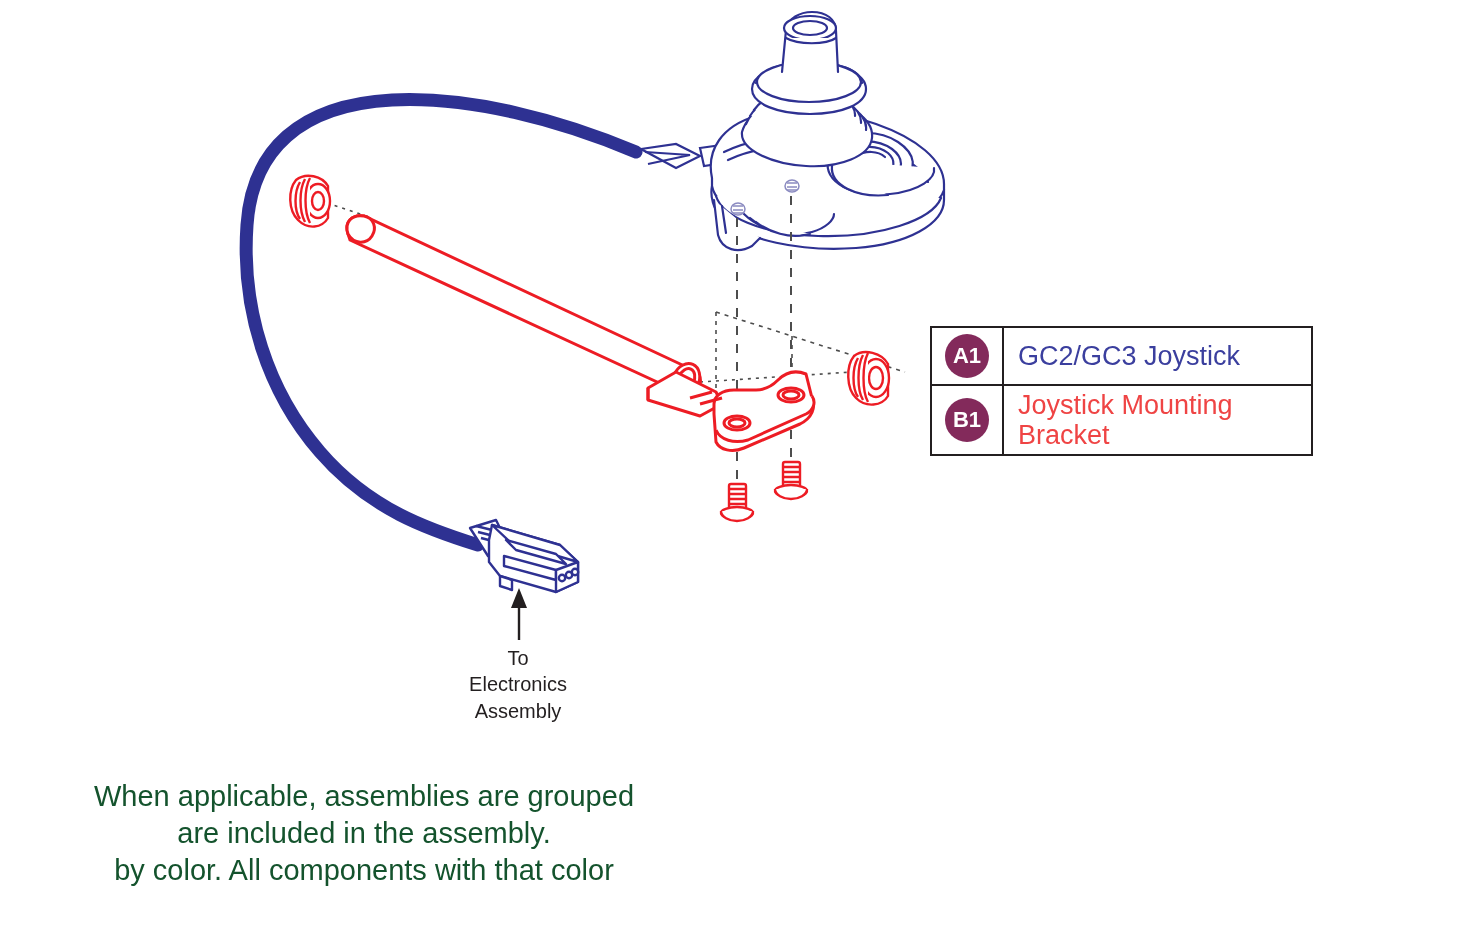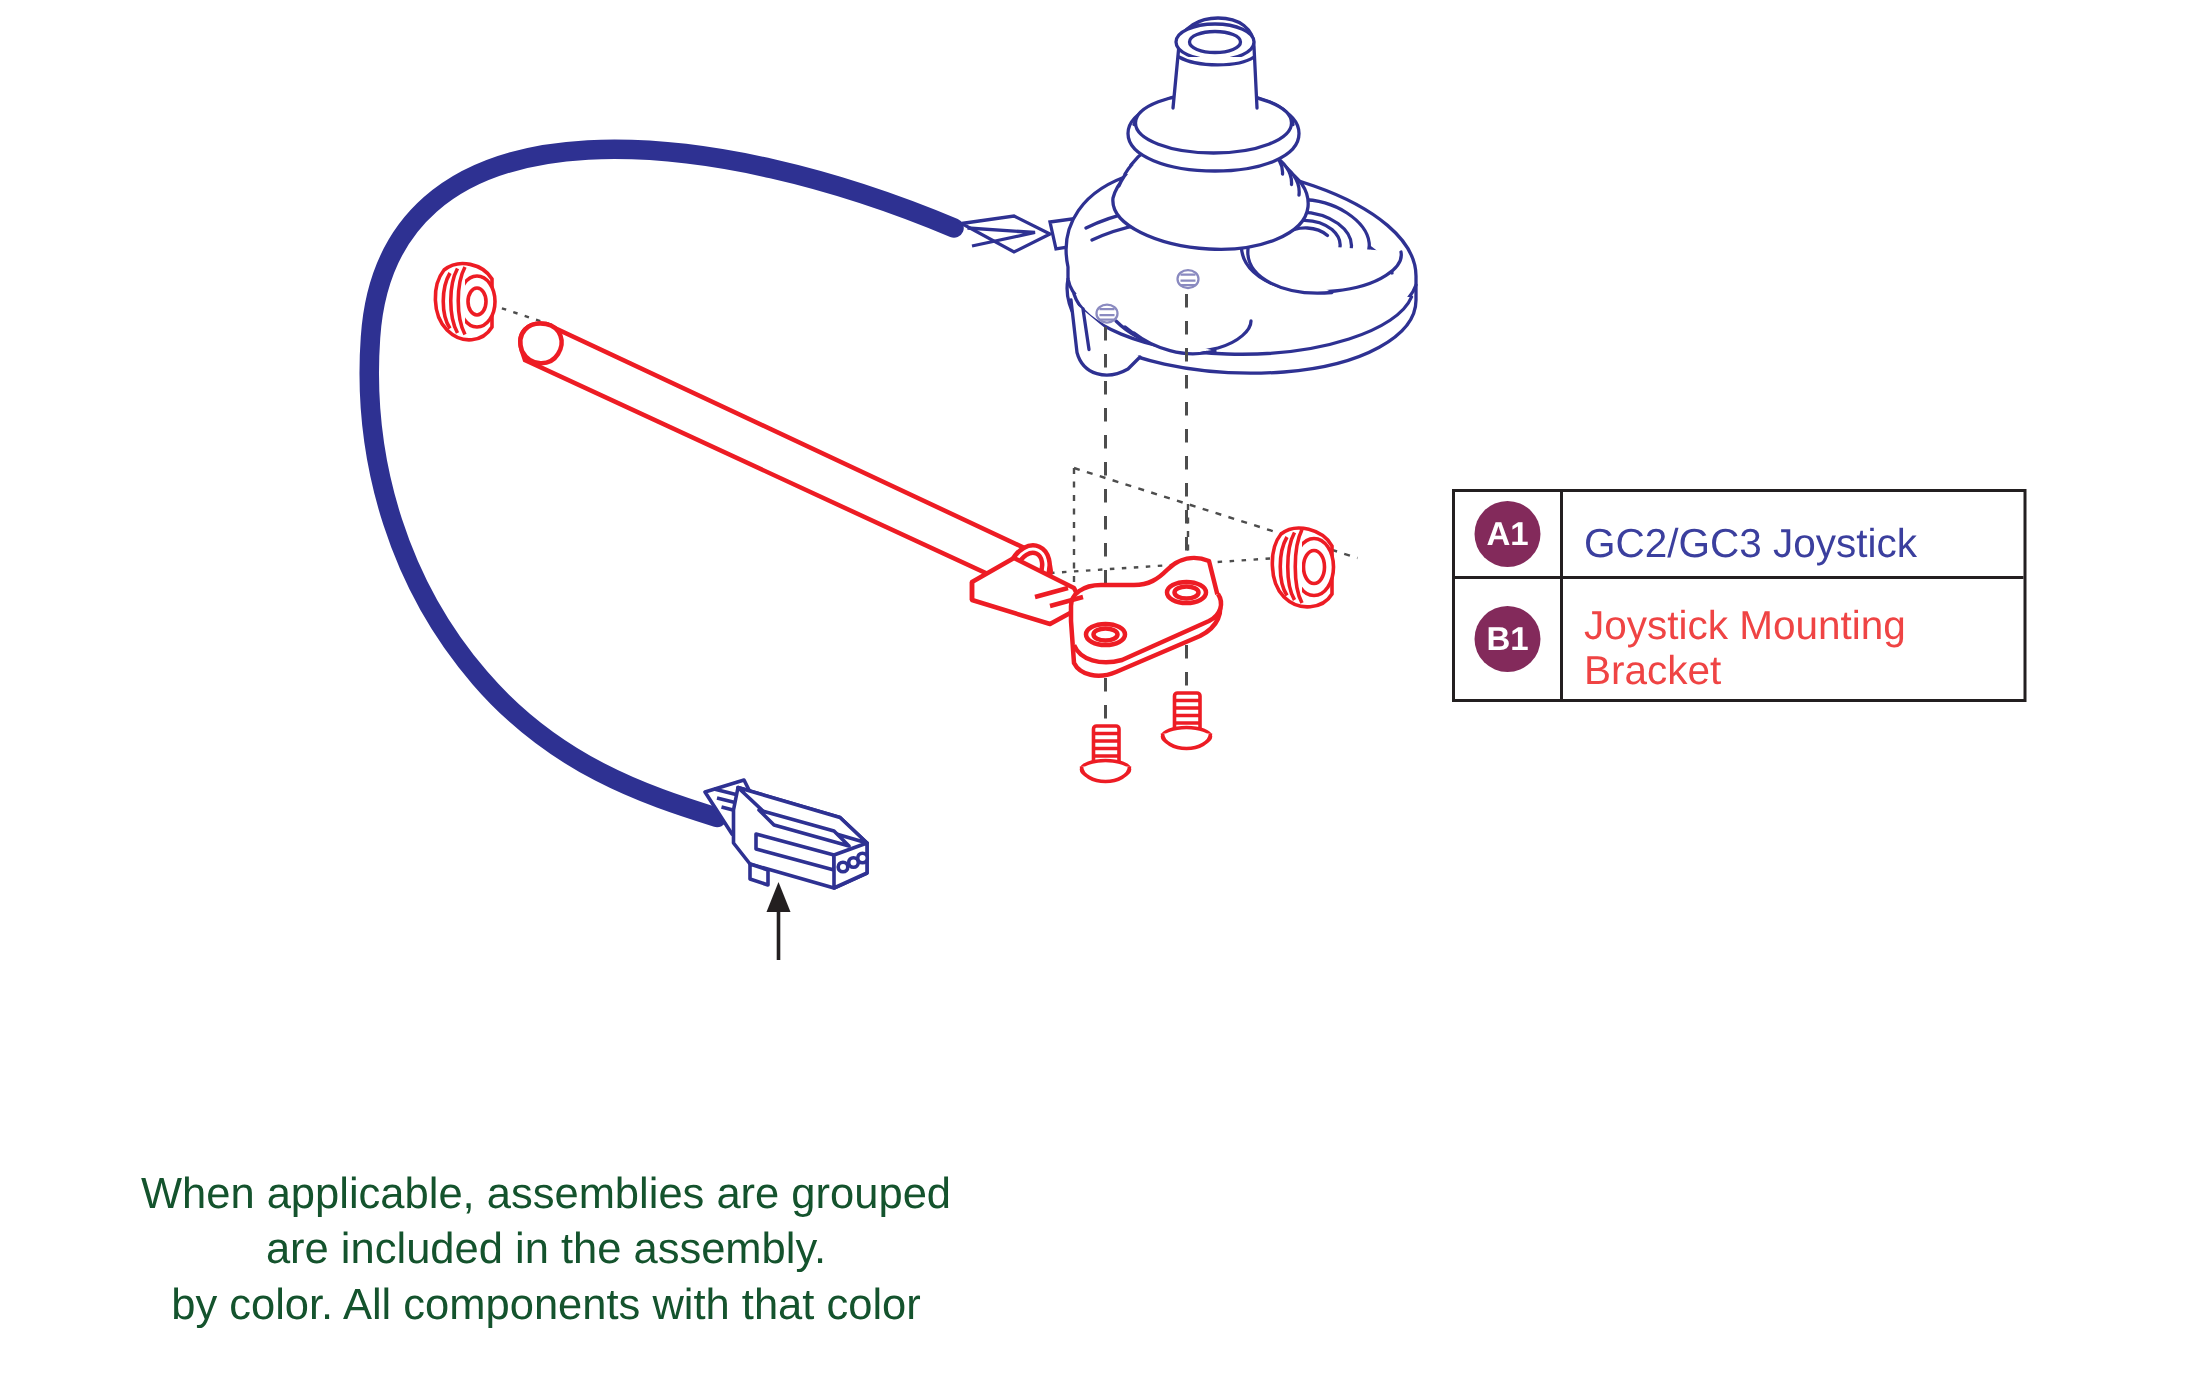--- a/index.html
+++ b/index.html
@@ -23,21 +23,21 @@
     position: absolute;
     left: 0;
     top: 0;
     width: 1464px;
     height: 925px;
   }
 
   
   .legend {
     position: absolute;
-    left: 968px;
+    left: 930px;
     top: 326px;
     width: 383px;
     border: 2px solid #231f20;
     background: #ffffff;
     border-collapse: collapse;
     box-sizing: border-box;
   }
   .legend-row {
     display: flex;
     align-items: stretch;
@@ -67,21 +67,21 @@
     justify-content: center;
     font-size: 22px;
     font-weight: bold;
     letter-spacing: 0px;
     line-height: 1;
   }
   .legend-label-cell {
     flex: 1;
     display: flex;
     align-items: center;
-    padding: 16px 0 4px 14px;
+    padding: 4px 0 4px 14px;
     box-sizing: border-box;
   }
   .legend-label {
     font-size: 27px;
     line-height: 1.12;
     font-weight: normal;
   }
   .label-blue { color: #3b3f9e; }
   .label-red  { color: #ef4444; }
 
@@ -366,20 +366,25 @@
       <div class="legend-badge-cell">
         <div class="badge">B1</div>
       </div>
       <div class="legend-label-cell">
         <div class="legend-label label-red">Joystick Mounting Bracket</div>
       </div>
     </div>
 
   </div>
 
+  <div class="callout">
+    <div>To</div>
+    <div>Electronics</div>
+    <div>Assembly</div>
+  </div>
 
   <div class="footnote">
     <div>When applicable, assemblies are grouped</div>
     <div>are included in the assembly.</div>
     <div>by color. All components with that color</div>
   </div>
 
 </div>
 
 </body></html>

